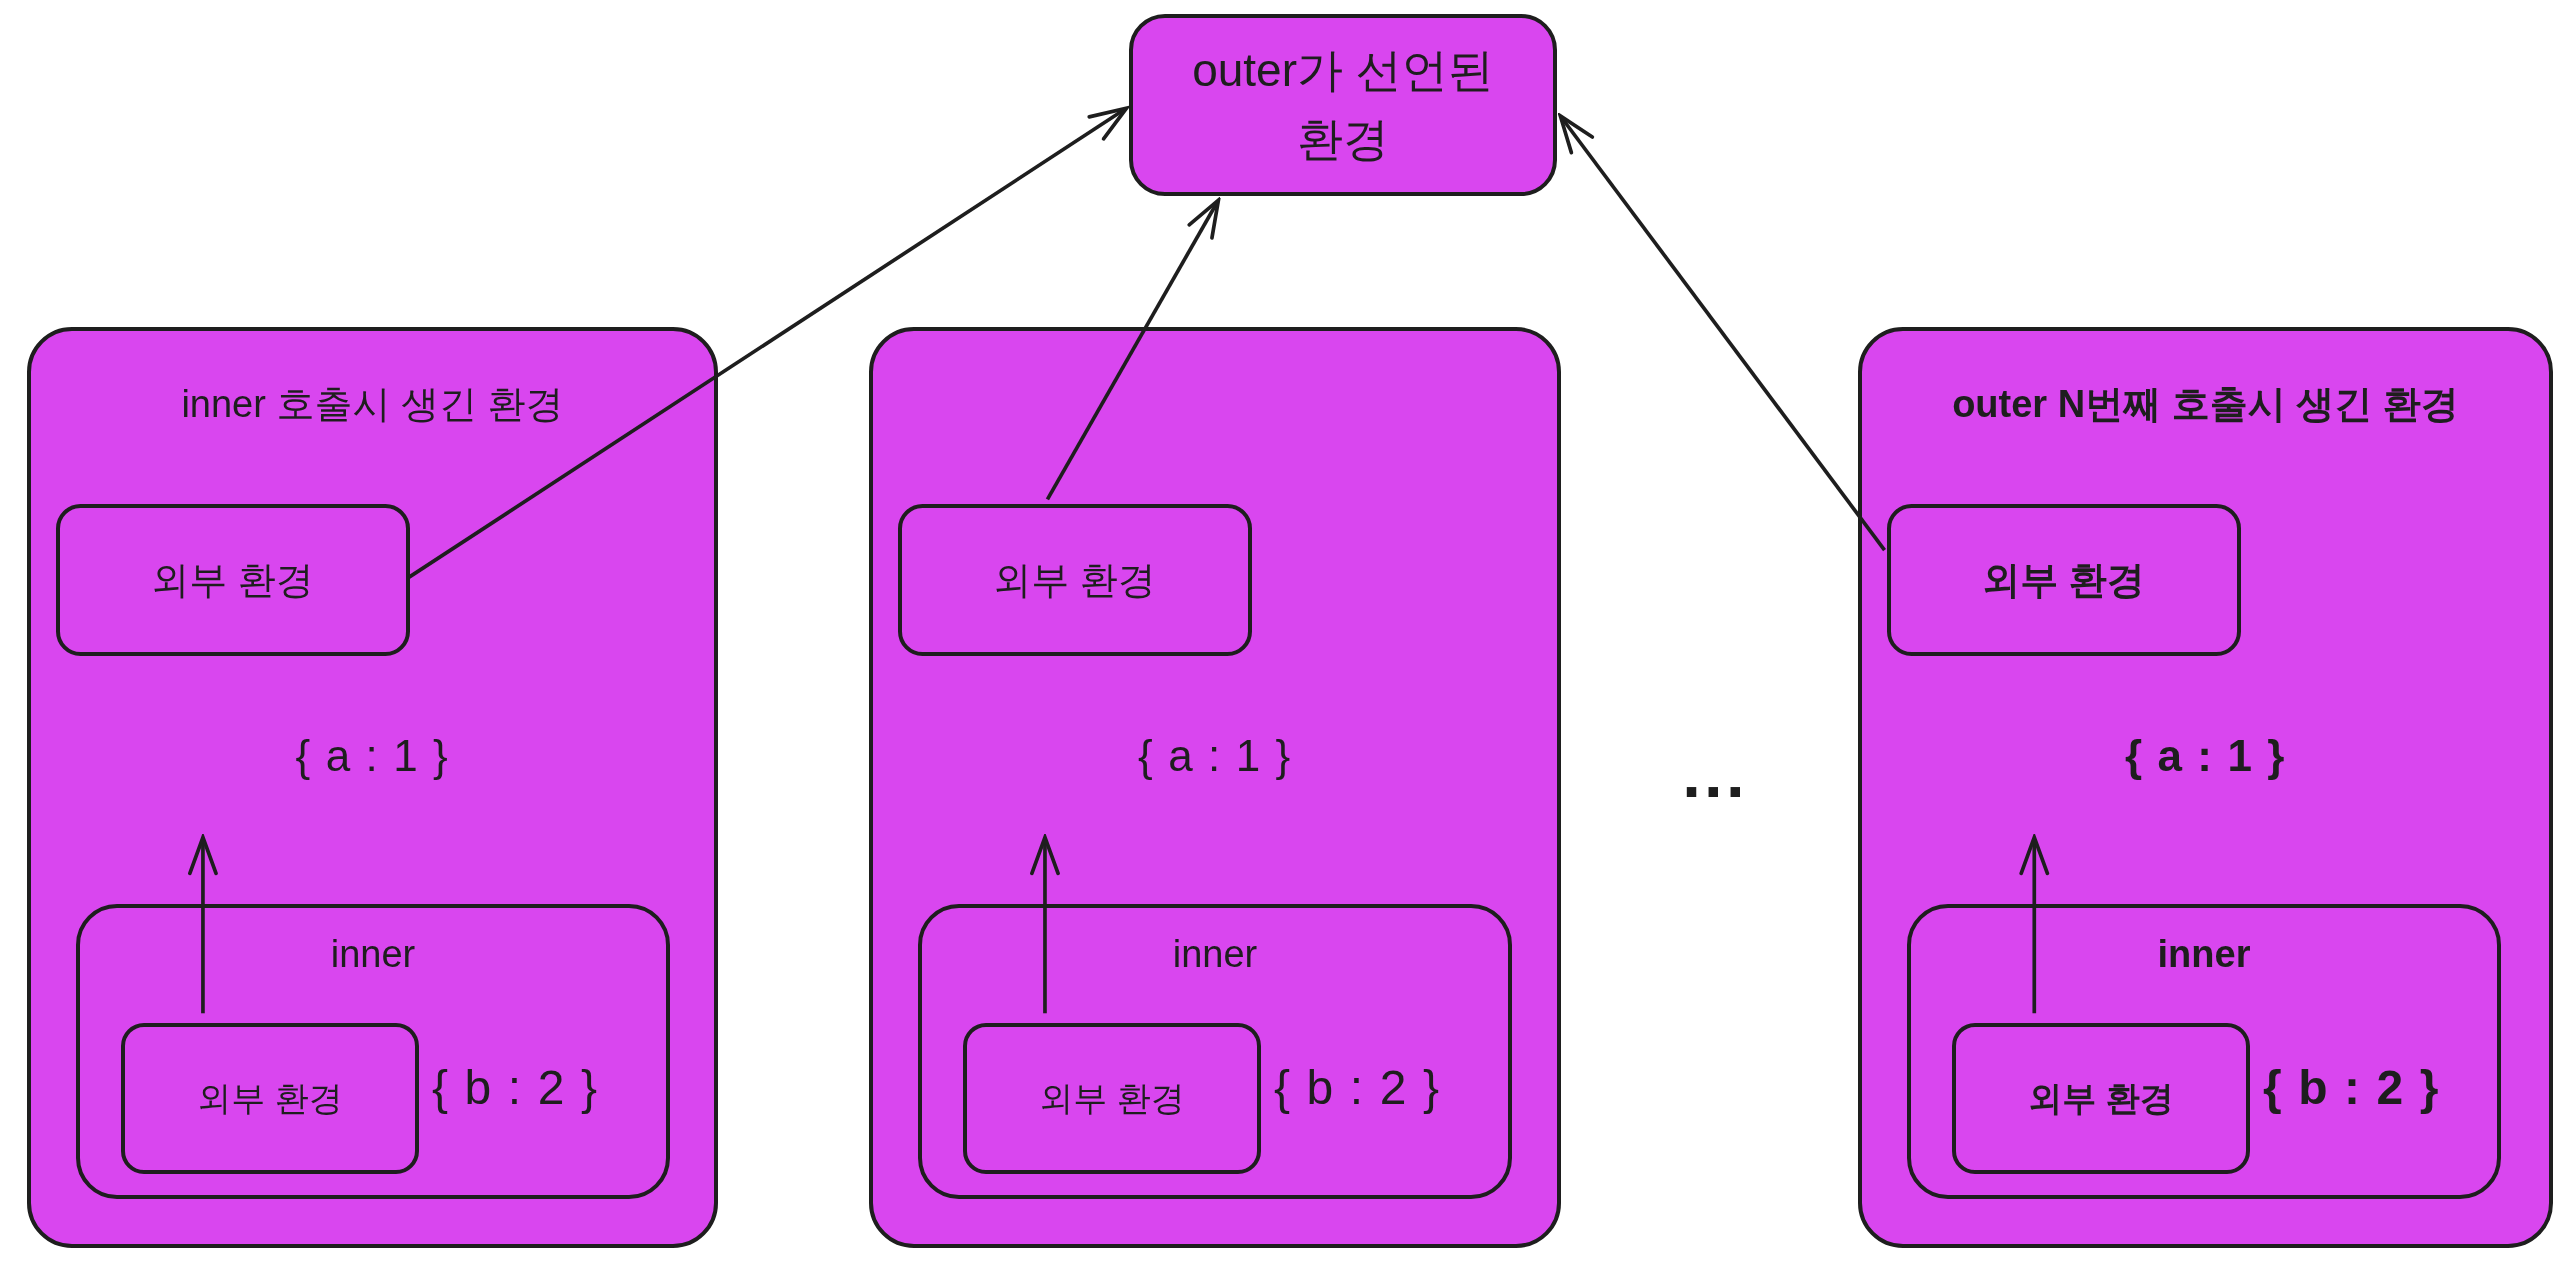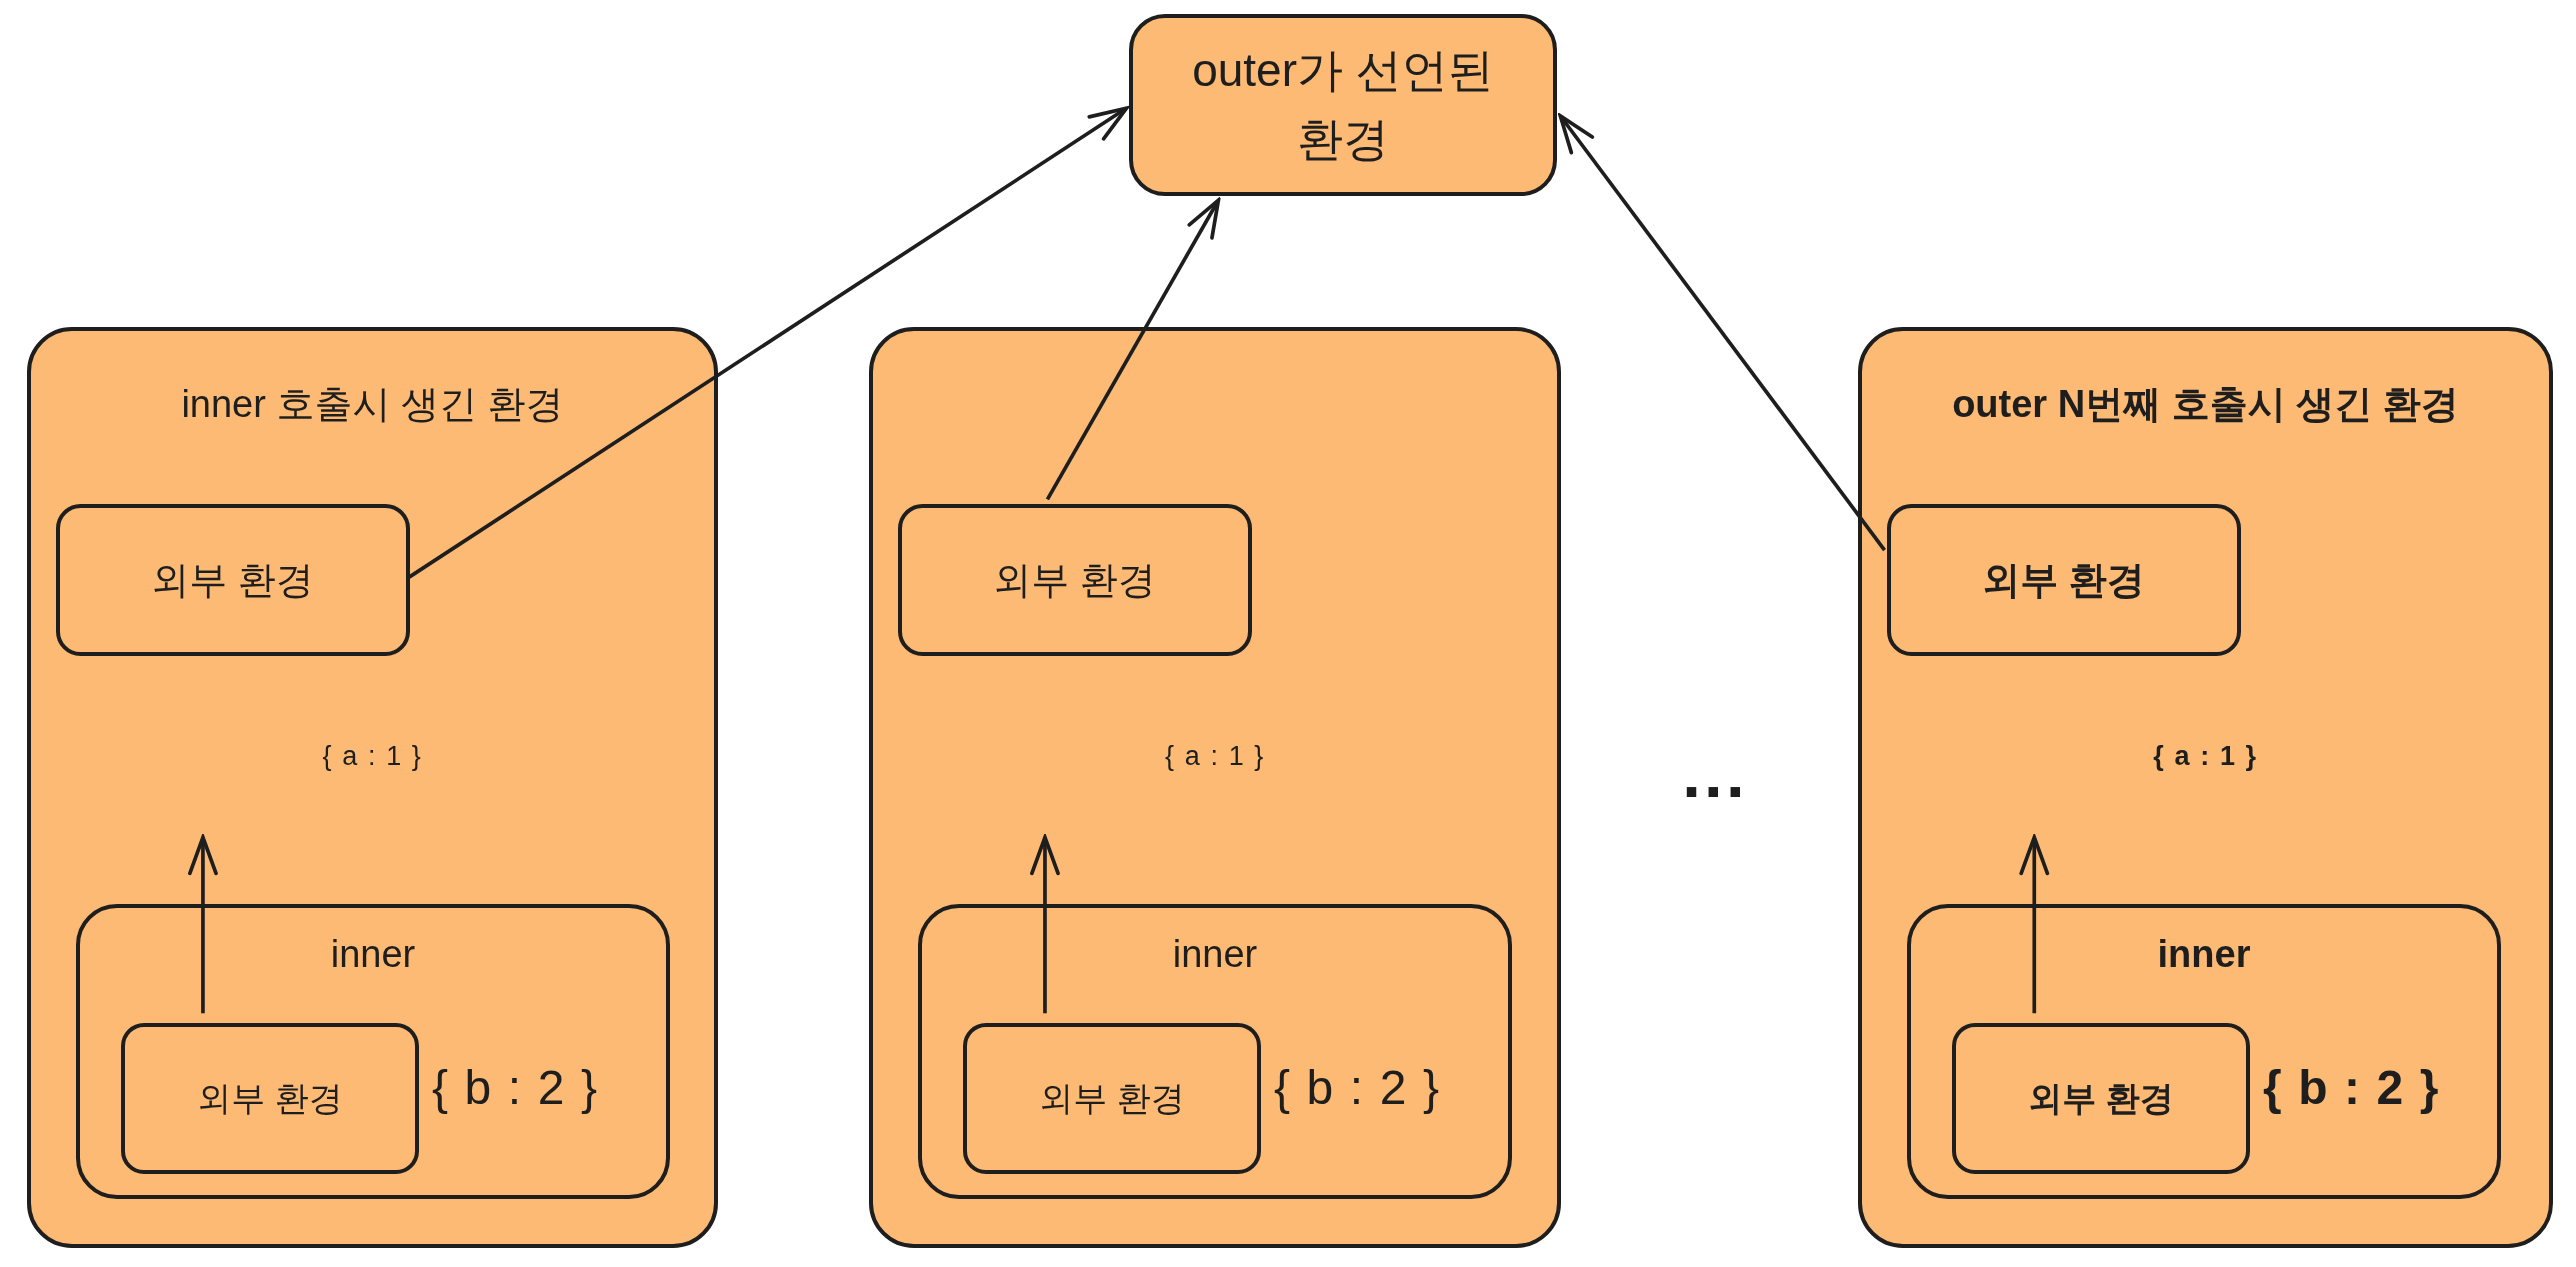--- a/index.html
+++ b/index.html
@@ -16,21 +16,21 @@
     position: absolute;
     left: 0; top: 0;
     width: 2576px;
     height: 1268px;
     background: #ffffff;
   }
   .box {
     position: absolute;
     border: 4.1px solid #1e1e1e;
     border-radius: 24.5px;
-    background: #fdba74;
+    background: #d946ef;
     box-sizing: border-box;
   }
   
   .top-box {
     left: 1129px; top: 14px;
     width: 428px; height: 182px;
     border-width: 4.9px;
     border-radius: 36px;
     display: flex;
     flex-direction: column;
@@ -70,21 +70,21 @@
     justify-content: center;
     font-size: 38px;
   }
   .env-record-a {
     position: absolute;
     left: 0; top: 394px;
     width: 100%;
     height: 62px;
     line-height: 62px;
     text-align: center;
-    font-size: 27px;
+    font-size: 44px;
     letter-spacing: 1.6px;
     font-family: "Liberation Sans", sans-serif;
   }
   .inner-box {
     left: 45px; top: 573px;
     width: 594px; height: 295px;
     border-radius: 41px;
   }
   .inner-label {
     position: absolute;

